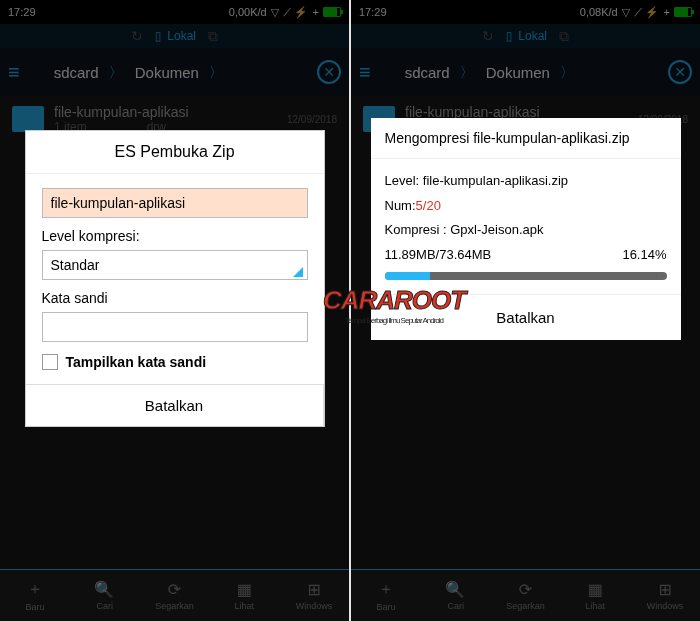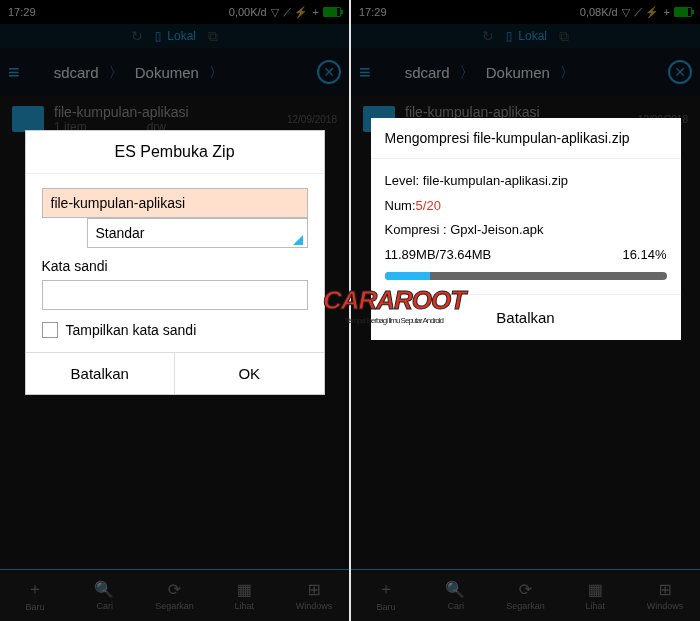--- a/index.html
+++ b/index.html
@@ -45,23 +45,23 @@
   .dialog { background: #fff; width: 300px; border: 1px solid #ccc; }
   .dialog-title { text-align: center; font-size: 16px; padding: 12px 0; border-bottom: 1px solid #eee; }
   .dialog-body { padding: 14px 16px; }
   .text-input { width: 100%; border: 1px solid #bbb; padding: 6px 8px; font-size: 14px; }
   .text-input.highlight { background: #ffe0cc; }
   .radio-row { display: flex; align-items: center; gap: 12px; margin: 12px 0; font-size: 14px; }
   .radio { width: 16px; height: 16px; border: 2px solid #999; border-radius: 50%; display: inline-flex; align-items: center; justify-content: center; margin-right: 4px; }
   .radio.sel { border-color: #29b6f6; }
   .radio.sel::after { content: ""; width: 8px; height: 8px; background: #29b6f6; border-radius: 50%; }
   .label-row { font-size: 14px; margin: 10px 0 6px; }
-  .select-box { border: 1px solid #bbb; padding: 6px 8px; font-size: 14px; position: relative; margin-left: 45px; }
+  .select-box { border: 1px solid #bbb; padding: 6px 8px; font-size: 14px; position: relative; }
   .select-box::after { content: ""; position: absolute; right: 4px; bottom: 2px; border: 5px solid transparent; border-bottom-color: #29b6f6; border-right-color: #29b6f6; width: 0; height: 0; transform: rotate(0deg); }
-  .check-row { display: flex; align-items: center; gap: 8px; margin-top: 12px; font-size: 14px; }
+  .check-row { display: flex; align-items: center; gap: 8px; margin-top: 12px; font-size: 14px; font-weight: bold; }
   .checkbox { width: 16px; height: 16px; border: 1px solid #999; }
   .dialog-buttons { display: flex; border-top: 1px solid #ddd; }
   .dialog-btn { flex: 1; text-align: center; padding: 12px 0; font-size: 15px; }
   .dialog-btn:first-child { border-right: 1px solid #ddd; }
 
   
   .dialog2 { background: #fff; width: 310px; }
   .dialog2-title { font-size: 14px; padding: 12px 14px; border-bottom: 1px solid #eee; }
   .dialog2-body { padding: 10px 14px 14px; font-size: 13px; line-height: 1.9; }
   .prog-row { display: flex; justify-content: space-between; }
@@ -138,31 +138,31 @@
           <span class="nav-icon">⊞</span>
           <span>Windows</span>
         </div>
     </div>
 
     <div class="overlay">
       <div class="dialog">
         <div class="dialog-title">ES Pembuka Zip</div>
         <div class="dialog-body">
           <input class="text-input highlight" value="file-kumpulan-aplikasi" style="">
+          <div class="label-row">Level kompresi:</div>
           <div class="select-box">Standar</div>
           <div class="label-row">Kata sandi</div>
           <input class="text-input" style="">
           <div class="check-row">
             <span class="checkbox"></span>
             <span>Tampilkan kata sandi</span>
           </div>
         </div>
         <div class="dialog-buttons">
           <div class="dialog-btn">Batalkan</div>
-          <div class="dialog-btn">OK</div>
         </div>
       </div>
     </div>
   </div>
 
   <div class="phone">
     <div class="status-bar">
       <span>17:29</span>
       <div class="status-right">
         <span>0,08K/d</span>

